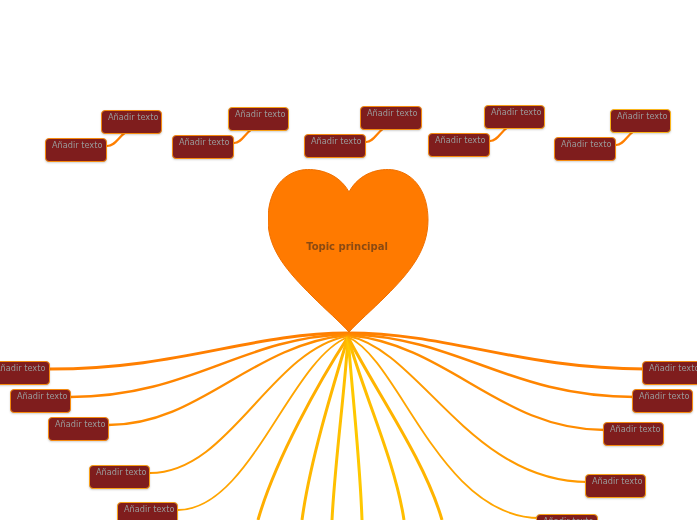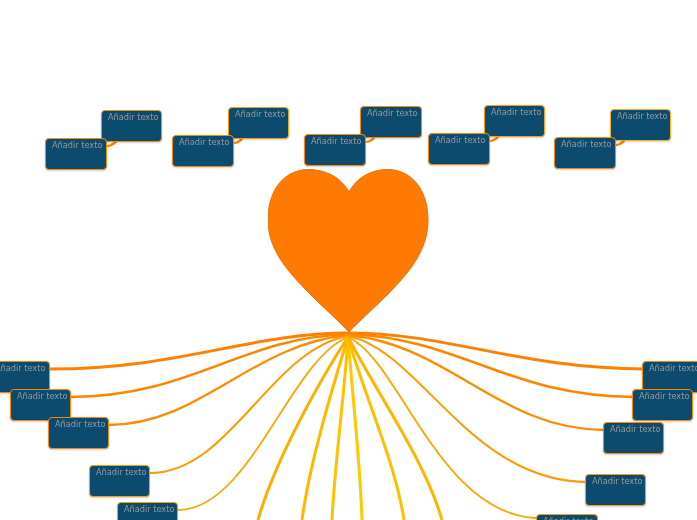--- a/index.html
+++ b/index.html
@@ -1,26 +1,26 @@
 <!DOCTYPE html>
 <html><head>
   <meta charset="utf-8">
   <style>
     html, body { margin: 0; padding: 0; background: #ffffff; }
     body { width: 697px; height: 520px; position: relative; overflow: hidden; font-family: "DejaVu Sans", sans-serif; }
     #canvas { position: absolute; left: 0; top: 0; width: 697px; height: 520px; }
     svg.lines { position: absolute; left: 0; top: 0; width: 697px; height: 520px; }
     .node {
       position: absolute;
-      height: 32px;
+      height: 24px;
       padding: 0 6px;
       box-sizing: border-box;
       border: 1.6px solid #f58a0f;
       border-radius: 4px;
-      background: #0c4a6e;
+      background: #7f1d1d;
       box-shadow: 0 1px 2px rgba(0,0,0,0.18);
       font-size: 8.2px;
       line-height: 13px;
       color: #9a9a9a;
       white-space: nowrap;
       text-align: center;
     }
     .node.yellow { border-color: #f9b51a; }
     .node.amber { border-color: #f7a017; }
     .heart-wrap { position: absolute; left: 268px; top: 168px; width: 162px; height: 166px; }
@@ -77,20 +77,21 @@
       <path d="M616,145 C626,145 628,129 642,129" stroke-width="2.2"></path>
       <path d="M626,129 L642,129" stroke-width="2.5"></path>
     </g>
   </svg>
 
   <div class="heart-wrap">
     <svg viewBox="0 0 162 166" width="162" height="166">
       <path d="M81,24 C70,4 48,0 34,2 C12,6 0,26 0,52 C0,82 20,104 44,128 C58,142 72,154 81,164 C90,154 104,142 118,128 C142,104 160,82 160,52 C160,26 148,6 126,2 C112,0 92,4 81,24 Z" fill="#ff7a00" stroke="#f07000" stroke-width="1"></path>
     </svg>
   </div>
+  <div class="heart-label">Topic principal</div>
 
   <div class="node" style="left:101px; top:110px; width:61px;">Añadir texto</div>
   <div class="node" style="left:45px; top:138px; width:62px;">Añadir texto</div>
 
   <div class="node amber" style="left:228px; top:107px; width:61px;">Añadir texto</div>
   <div class="node" style="left:172px; top:135px; width:62px;">Añadir texto</div>
 
   <div class="node" style="left:360px; top:106px; width:62px;">Añadir texto</div>
   <div class="node" style="left:304px; top:134px; width:62px;">Añadir texto</div>
 

